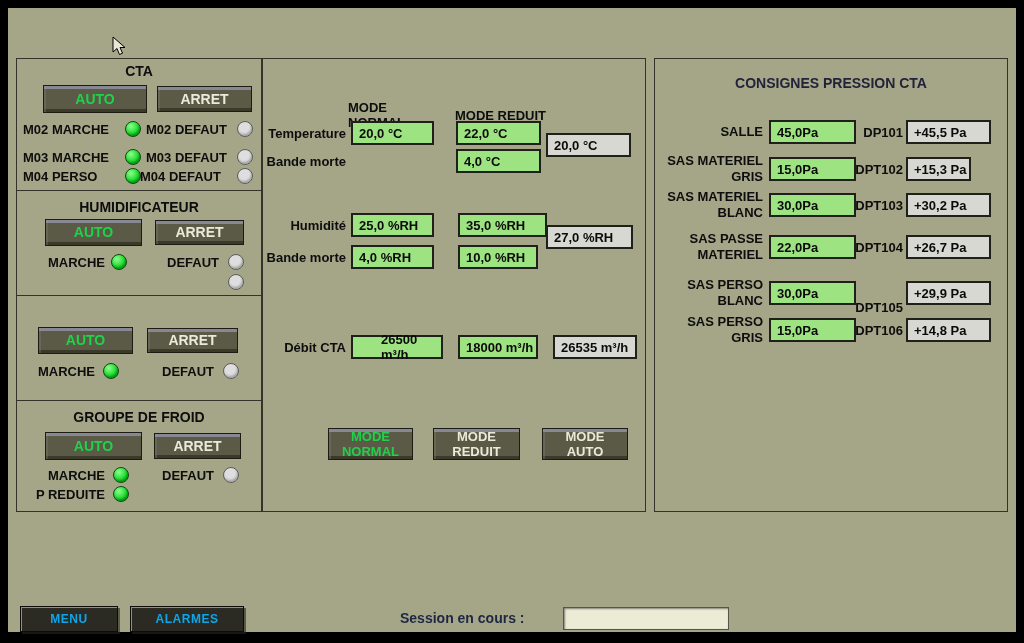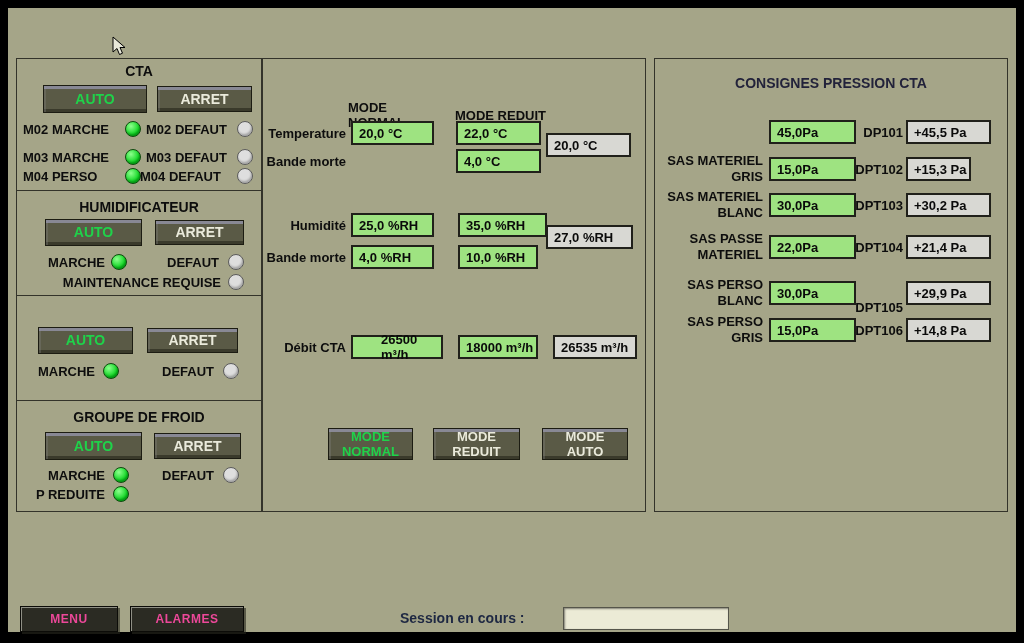--- a/index.html
+++ b/index.html
@@ -29,21 +29,21 @@
   .led { position:absolute; width:16px; height:16px; border-radius:50%; background:#dedede; border:1px solid #5a5a5a;
          box-shadow: inset -1px -2px 2px rgba(0,0,0,.25); }
   .led.on { background: radial-gradient(circle at 35% 30%, #8dff8d, #0ad41e 65%, #00a812); border-color:#0c4a0c; }
 
   .vbox { position:absolute; height:24px; background:#9ee381; border:2px solid #20201a;
           font-weight:bold; font-size:13px; color:#0a0a0a; display:flex; align-items:center; padding-left:6px; }
   .vbox.gray { background:#d8d8d3; }
 
   .dark-btn { position:absolute; background:#2b2b23; border:1px solid #0c0c08;
               box-shadow: inset 1px 1px 0 #8f8f85, 2px 2px 0 rgba(40,40,30,.6);
-              color:#ec4899; font-weight:bold; font-size:12px; display:flex; align-items:center; justify-content:center;
+              color:#0ea5e9; font-weight:bold; font-size:12px; display:flex; align-items:center; justify-content:center;
               font-family:"Liberation Sans",sans-serif; letter-spacing:.5px; cursor:pointer; }
 
   .session-label { position:absolute; font-weight:bold; font-size:14px; color:#1d2742; }
   .session-input { position:absolute; width:166px; height:23px; background:#ecebd6; border:1px solid #55554a;
                    box-shadow: inset 1px 1px 2px rgba(0,0,0,.45); font-family:"Liberation Sans",sans-serif; font-size:13px; padding:0 4px; }
 
   .cursor { position:absolute; left:112px; top:36px; width:16px; height:22px; z-index:50; }
 </style>
 </head>
 <body>
@@ -76,21 +76,20 @@
     <div class="sec" style="height:105px;">
       <div class="sec-title" style="top:8px;">HUMIDIFICATEUR</div>
       <button class="btn active" style="left:28px; top:28px; width:97px; height:27px;">AUTO</button>
       <button class="btn" style="left:138px; top:29px; width:89px; height:25px;">ARRET</button>
 
       <div class="lbl r" style="left:0px; top:62px; width:88px; height:18px;">MARCHE</div>
       <span class="led on" style="left:94px; top:63px;"></span>
       <div class="lbl r" style="left:130px; top:62px; width:72px; height:18px;">DEFAUT</div>
       <span class="led" style="left:211px; top:63px;"></span>
 
-      <div class="lbl r" style="left:10px; top:82px; width:194px; height:18px;">MAINTENANCE REQUISE</div>
       <span class="led" style="left:211px; top:83px;"></span>
     </div>
 
     <div class="sec" style="height:105px;">
       <button class="btn active" style="left:21px; top:31px; width:95px; height:27px;">AUTO</button>
       <button class="btn" style="left:130px; top:32px; width:91px; height:25px;">ARRET</button>
 
       <div class="lbl r" style="left:0px; top:66px; width:78px; height:18px;">MARCHE</div>
       <span class="led on" style="left:86px; top:67px;"></span>
       <div class="lbl r" style="left:130px; top:66px; width:67px; height:18px;">DEFAUT</div>
@@ -140,38 +139,39 @@
     <div class="vbox gray" style="left:290px; top:276px; width:84px;">26535 m³/h</div>
 
     <button class="btn mode active" style="left:65px; top:369px; width:85px; height:32px;">MODE NORMAL</button>
     <button class="btn mode" style="left:170px; top:369px; width:87px; height:32px;">MODE REDUIT</button>
     <button class="btn mode" style="left:279px; top:369px; width:86px; height:32px;">MODE AUTO</button>
   </div>
 
   <div class="panel right-panel">
     <div class="panel-title" style="top:16px;">CONSIGNES PRESSION CTA</div>
 
+    <div class="lbl r" style="left:0px; top:55px; width:108px; height:36px; line-height:16px;">SALLE</div>
     <div class="vbox" style="left:114px; top:61px; width:87px;">45,0Pa</div>
     <div class="lbl r" style="left:196px; top:61px; width:52px; height:24px;">DP101</div>
     <div class="vbox gray" style="left:251px; top:61px; width:85px;">+45,5 Pa</div>
 
     <div class="lbl r" style="left:0px; top:92px; width:108px; height:36px; line-height:16px;">SAS MATERIEL GRIS</div>
     <div class="vbox" style="left:114px; top:98px; width:87px;">15,0Pa</div>
     <div class="lbl r" style="left:196px; top:98px; width:52px; height:24px;">DPT102</div>
     <div class="vbox gray" style="left:251px; top:98px; width:65px;">+15,3 Pa</div>
 
     <div class="lbl r" style="left:0px; top:128px; width:108px; height:36px; line-height:16px;">SAS MATERIEL BLANC</div>
     <div class="vbox" style="left:114px; top:134px; width:87px;">30,0Pa</div>
     <div class="lbl r" style="left:196px; top:134px; width:52px; height:24px;">DPT103</div>
     <div class="vbox gray" style="left:251px; top:134px; width:85px;">+30,2 Pa</div>
 
     <div class="lbl r" style="left:0px; top:170px; width:108px; height:36px; line-height:16px;">SAS PASSE MATERIEL</div>
     <div class="vbox" style="left:114px; top:176px; width:87px;">22,0Pa</div>
     <div class="lbl r" style="left:196px; top:176px; width:52px; height:24px;">DPT104</div>
-    <div class="vbox gray" style="left:251px; top:176px; width:85px;">+21,4 Pa</div>
+    <div class="vbox gray" style="left:251px; top:176px; width:85px;">+26,7 Pa</div>
 
     <div class="lbl r" style="left:0px; top:216px; width:108px; height:36px; line-height:16px;">SAS PERSO BLANC</div>
     <div class="vbox" style="left:114px; top:222px; width:87px;">30,0Pa</div>
     <div class="lbl r" style="left:196px; top:236px; width:52px; height:24px;">DPT105</div>
     <div class="vbox gray" style="left:251px; top:222px; width:85px;">+29,9 Pa</div>
 
     <div class="lbl r" style="left:0px; top:253px; width:108px; height:36px; line-height:16px;">SAS PERSO GRIS</div>
     <div class="vbox" style="left:114px; top:259px; width:87px;">15,0Pa</div>
     <div class="lbl r" style="left:196px; top:259px; width:52px; height:24px;">DPT106</div>
     <div class="vbox gray" style="left:251px; top:259px; width:85px;">+14,8 Pa</div>

